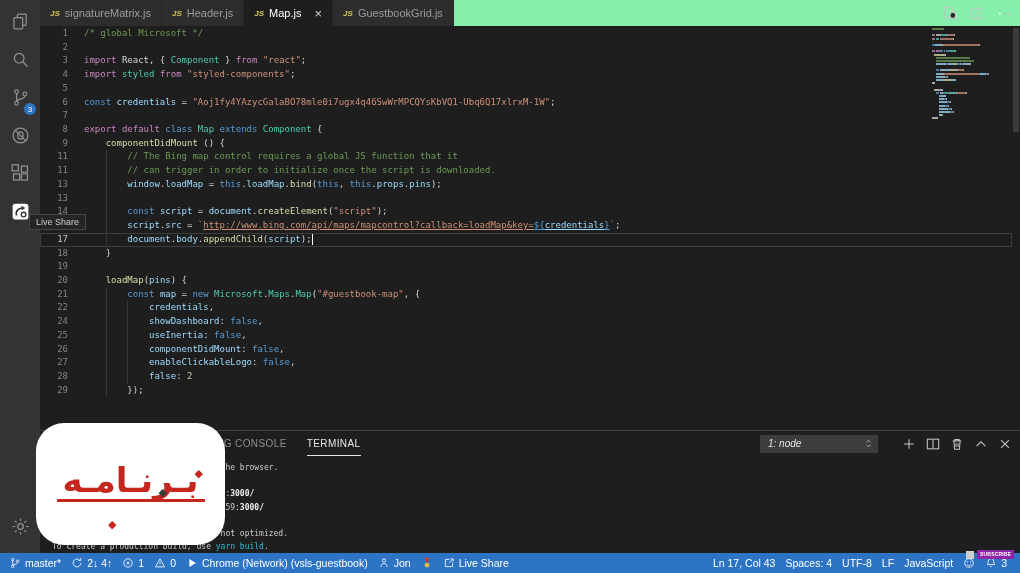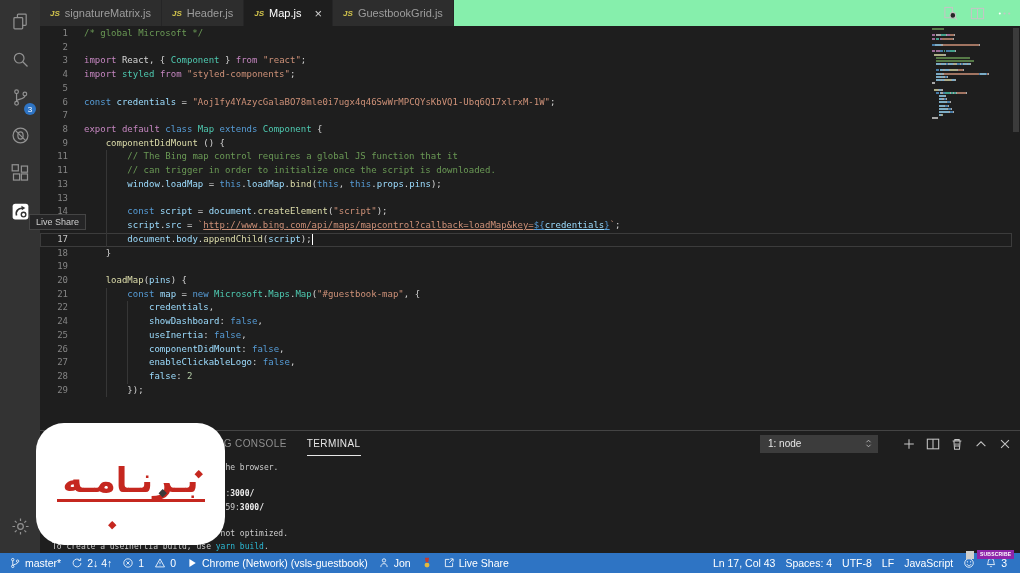--- a/index.html
+++ b/index.html
@@ -47,21 +47,21 @@
   .scroll-thumb{position:absolute;top:2px;right:1px;width:6px;height:104px;background:rgba(121,121,121,.32);}
   
   .panel{position:absolute;left:40px;top:430px;right:0;height:123px;background:#1e1e1e;border-top:1px solid #444444;box-sizing:border-box;}
   .panel-header{height:25px;display:flex;align-items:center;position:relative;}
   .panel-tabs{display:flex;gap:20px;margin-left:12px;}
   .panel-tab{font-size:10px;letter-spacing:.4px;color:#8f8f8f;height:24px;display:flex;align-items:center;
     border-bottom:1px solid transparent;}
   .panel-tab.active{color:#e7e7e7;border-bottom-color:#e7e7e7;}
   .panel-actions{position:absolute;right:8px;top:0;height:25px;display:flex;align-items:center;gap:10px;}
   .term-select{width:118px;height:18px;background:#3c3c3c;color:#e8e8e8;font-size:10px;display:flex;
-    align-items:center;justify-content:space-between;padding:0 4px 0 8px;margin-right:14px;box-sizing:border-box;}
+    align-items:center;justify-content:space-between;padding:0 4px 0 8px;margin-right:14px;box-sizing:border-box;font-style:italic;}
   .term-select svg{width:11px;height:11px;fill:none;stroke:#c5c5c5;stroke-width:1.2;}
   .pa-icon svg{width:14px;height:14px;fill:none;stroke:#c5c5c5;stroke-width:1.2;display:block;}
   .terminal{padding:5px 0 0 12px;font-family:"DejaVu Sans Mono",monospace;font-size:8px;color:#cccccc;}
   .trow{height:13.2px;line-height:13.2px;white-space:pre;}
   .tt-t{color:#cccccc}.tt-b{color:#efefef;font-weight:bold}.tt-y{color:#2bb9d4}
   .term-cursor{display:inline-block;width:5px;height:9px;border:1px solid #d0d0d0;vertical-align:middle;}
   
   .status-bar{position:absolute;left:0;bottom:0;width:1020px;height:20px;background:#2e74c4;display:flex;
     align-items:center;justify-content:space-between;color:#ffffff;font-size:10.5px;}
   .sb-left,.sb-right{display:flex;align-items:center;height:100%;}
@@ -566,21 +566,21 @@
           </span>
       </div>
     </div>
     <div class="terminal">
         <div class="trow"><span class="tt-t">You can now view </span><span class="tt-b">vsls-guestbook</span><span class="tt-t"> in the browser.</span></div>
         <div class="trow">&nbsp;</div>
         <div class="trow"><span class="tt-t">  </span><span class="tt-b">Local:</span><span class="tt-t">            http://localhost:</span><span class="tt-b">3000/</span></div>
         <div class="trow"><span class="tt-t">  </span><span class="tt-b">On Your Network:</span><span class="tt-t">  http://10.88.44.59:</span><span class="tt-b">3000/</span></div>
         <div class="trow">&nbsp;</div>
         <div class="trow"><span class="tt-t">Note that the development build is not optimized.</span></div>
-        <div class="trow"><span class="tt-t">To create a useInertia build, use </span><span class="tt-y">yarn build</span><span class="tt-t">.</span></div>
+        <div class="trow"><span class="tt-t">To create a production build, use </span><span class="tt-y">yarn build</span><span class="tt-t">.</span></div>
         <div class="trow"><span class="term-cursor"></span></div>
       </div>
   </div>
 
   <div class="status-bar">
     <div class="sb-left">
         <div class="sb-item">
           <span class="sb-icon">
             <svg viewBox="0 0 16 16">
               <circle cx="5" cy="3.5" r="1.6"></circle>

